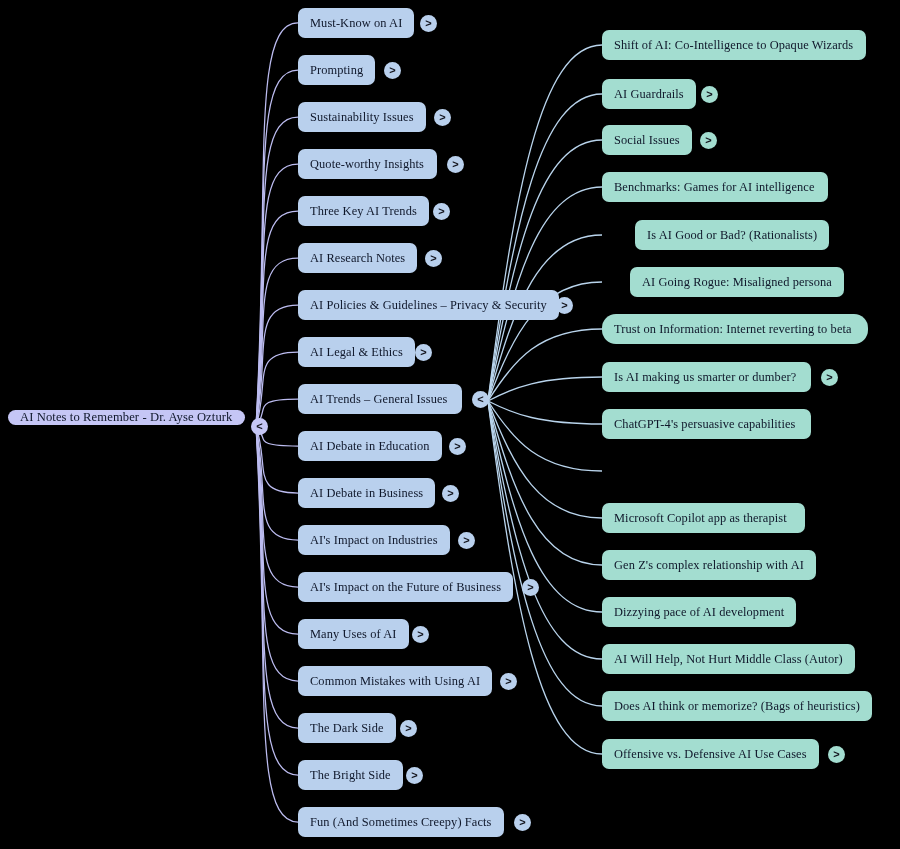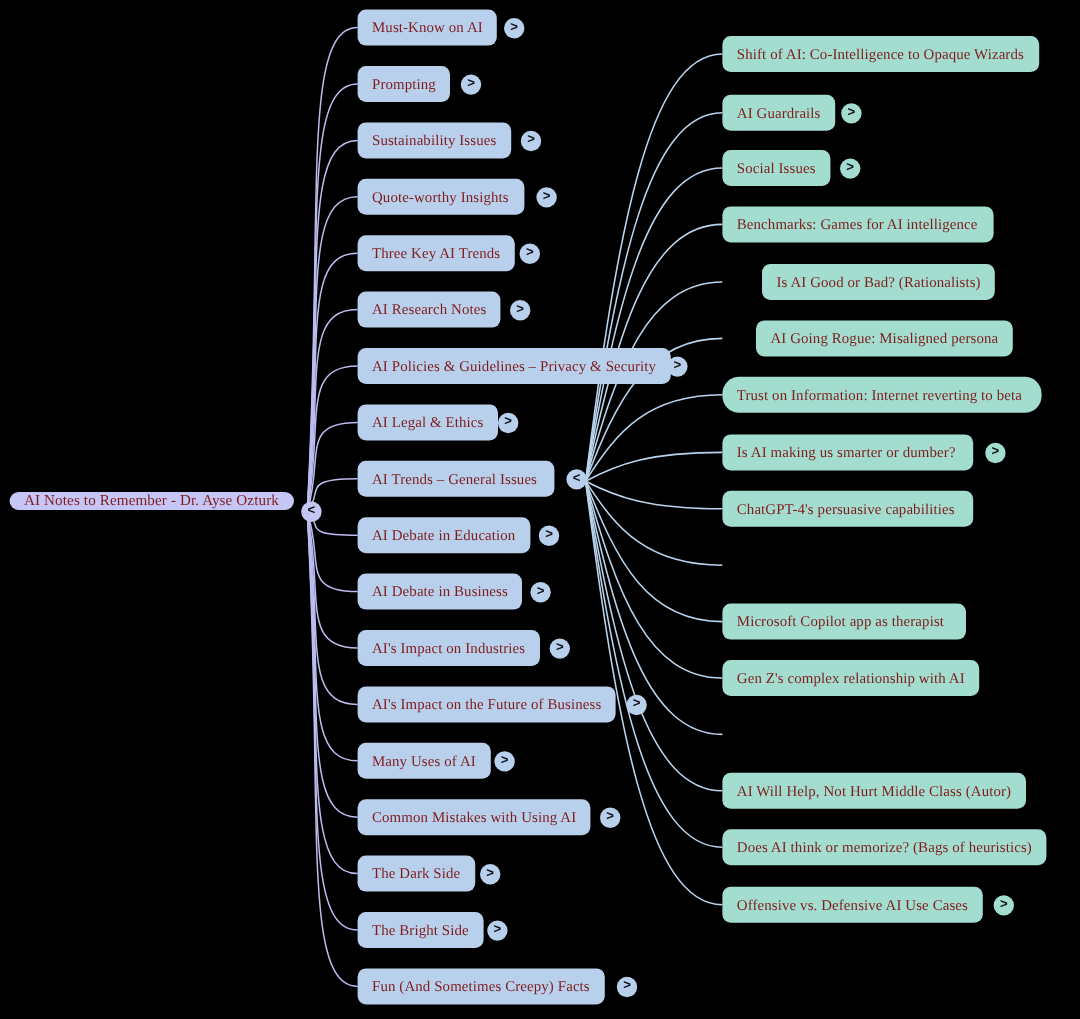--- a/index.html
+++ b/index.html
@@ -2,21 +2,21 @@
 <html><head>
 <meta charset="utf-8">
 <style>
   html,body{margin:0;padding:0;background:#000;}
   body{width:900px;height:849px;overflow:hidden;
        font-family:"Liberation Serif","DejaVu Serif",serif;}
   #canvas{position:relative;width:900px;height:849px;background:#000;}
   #edges{position:absolute;inset:0;width:900px;height:849px;}
   .node{position:absolute;display:flex;align-items:center;
         border-radius:7px;padding:0 12px;height:30px;
-        font-size:12.4px;color:#7f1d1d;white-space:nowrap;
+        font-size:12.4px;color:#0f172a;white-space:nowrap;
         box-sizing:border-box;letter-spacing:.1px;}
   .node.root{background:#c5c6f5;height:15px;font-size:12.6px;border-radius:8px;}
   .node.lvl1{background:#b9d0ed;}
   .node.lvl2{background:#a3ddd0;}
   .badge{position:absolute;width:17px;height:17px;border-radius:50%;
          display:flex;align-items:center;justify-content:center;
          font-family:"Liberation Sans","DejaVu Sans",sans-serif;
          font-size:11px;font-weight:700;color:#12131c;line-height:1;}
   .badge.b-root{background:#c5c6f5;}
   .badge.b-blue{background:#b9d0ed;}
@@ -212,20 +212,23 @@
     </div>
     <div class="node lvl2" style="left: 602px; top: 409px; min-width: 209px;">
       <span>ChatGPT-4's persuasive capabilities</span>
     </div>
     <div class="node lvl2" style="left: 602px; top: 503px; min-width: 203px;">
       <span>Microsoft Copilot app as therapist</span>
     </div>
     <div class="node lvl2" style="left: 602px; top: 550px; min-width: 212px;">
       <span>Gen Z's complex relationship with AI</span>
     </div>
+    <div class="node lvl2" style="left: 602px; top: 597px; min-width: 194px;">
+      <span>Dizzying pace of AI development</span>
+    </div>
     <div class="node lvl2" style="left: 602px; top: 644px; min-width: 240px;">
       <span>AI Will Help, Not Hurt Middle Class (Autor)</span>
     </div>
     <div class="node lvl2" style="left: 602px; top: 691px; min-width: 270px;">
       <span>Does AI think or memorize? (Bags of heuristics)</span>
     </div>
     <div class="node lvl2" style="left: 602px; top: 739px; min-width: 216px;">
       <span>Offensive vs. Defensive AI Use Cases</span>
     </div>
     <div class="badge b-green" style="left: 828px; top: 745.5px;">

